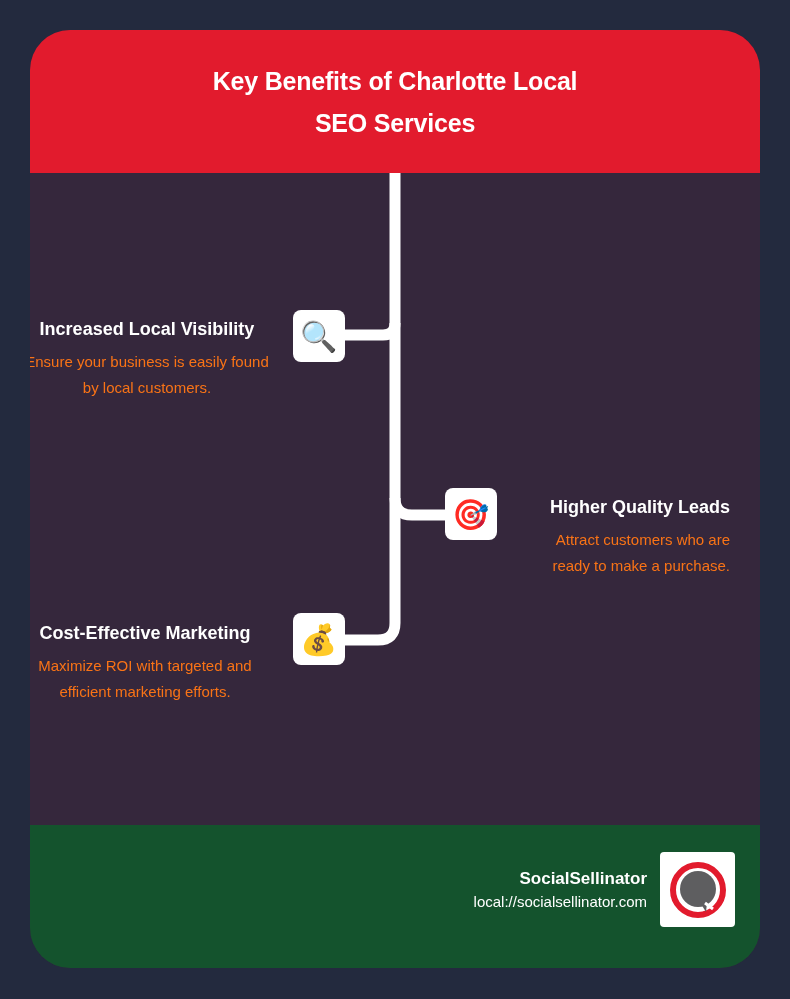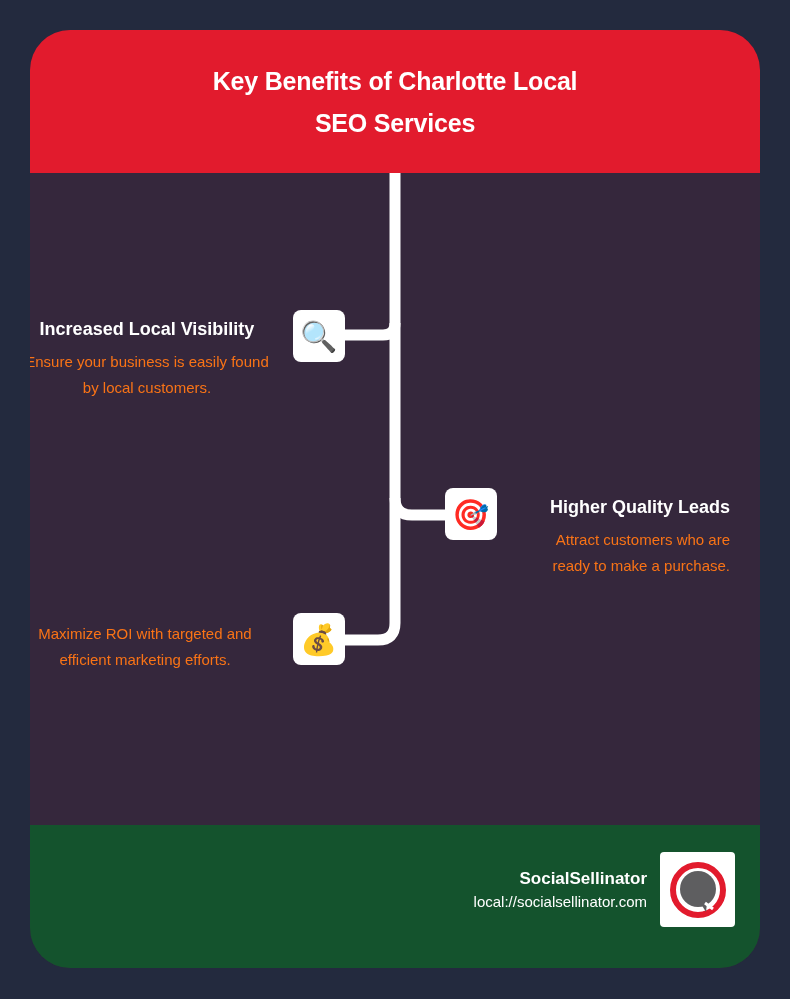--- a/index.html
+++ b/index.html
@@ -77,20 +77,21 @@
     </div>
     <div class="item right" style="left:490px; top:322px; width:210px;">
       <div class="title">Higher Quality Leads</div>
       <div class="desc">Attract customers who are ready to make a purchase.</div>
     </div>
 
     <div class="icon-box" style="left:263px; top:440px;">
       <span>💰</span>
     </div>
     <div class="item left" style="right:485px; top:448px; width:260px;">
+      <div class="title">Cost-Effective Marketing</div>
       <div class="desc">Maximize ROI with targeted and efficient marketing efforts.</div>
     </div>
   </div>
 
   <div class="footer">
     <div class="brand">
       <div class="name">SocialSellinator</div>
       <div class="url">local://socialsellinator.com</div>
     </div>
     <div class="logo">

